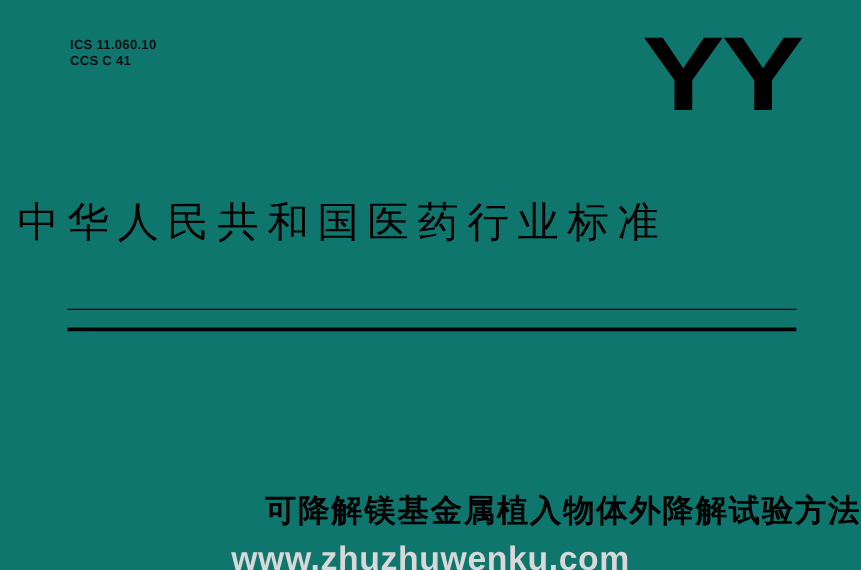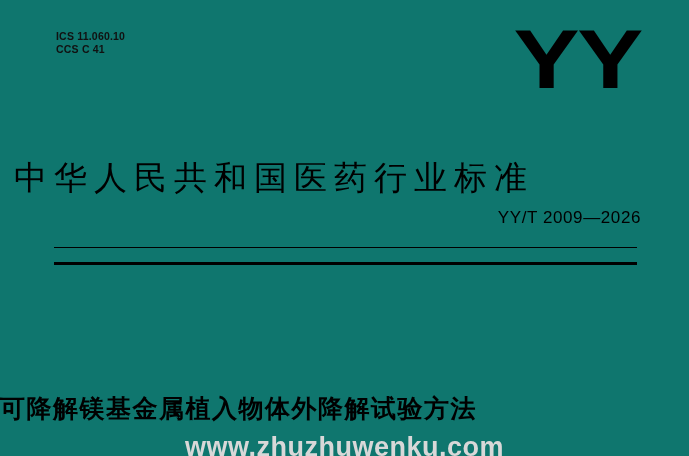--- a/index.html
+++ b/index.html
@@ -96,21 +96,21 @@
     top: 262px;
     height: 3px;
   }
 
   
   .doc-title {
     position: absolute;
     left: 0;
     top: 392px;
     width: 689px;
-    text-align: left;
+    text-align: right;
     font-family: "DejaVu Sans", "Liberation Sans", sans-serif;
     font-size: 25px;
     font-weight: bold;
     letter-spacing: 1.5px;
     color: #000;
   }
 
   
   .watermark {
     position: absolute;
@@ -135,21 +135,20 @@
 
   <div class="codes">
     <div>ICS 11.060.10</div>
     <div>CCS C 41</div>
   </div>
 
   <div class="yy-logo">YY</div>
 
   <div class="standard-title">中华人民共和国医药行业标准</div>
 
-  <div class="standard-no">YY/T 2009—2026</div>
 
   <div class="rule rule-thin"></div>
   <div class="rule rule-thick"></div>
 
   <div class="doc-title">可降解镁基金属植入物体外降解试验方法</div>
 
   <div class="watermark">www.zhuzhuwenku.com</div>
 
 </div>
 

